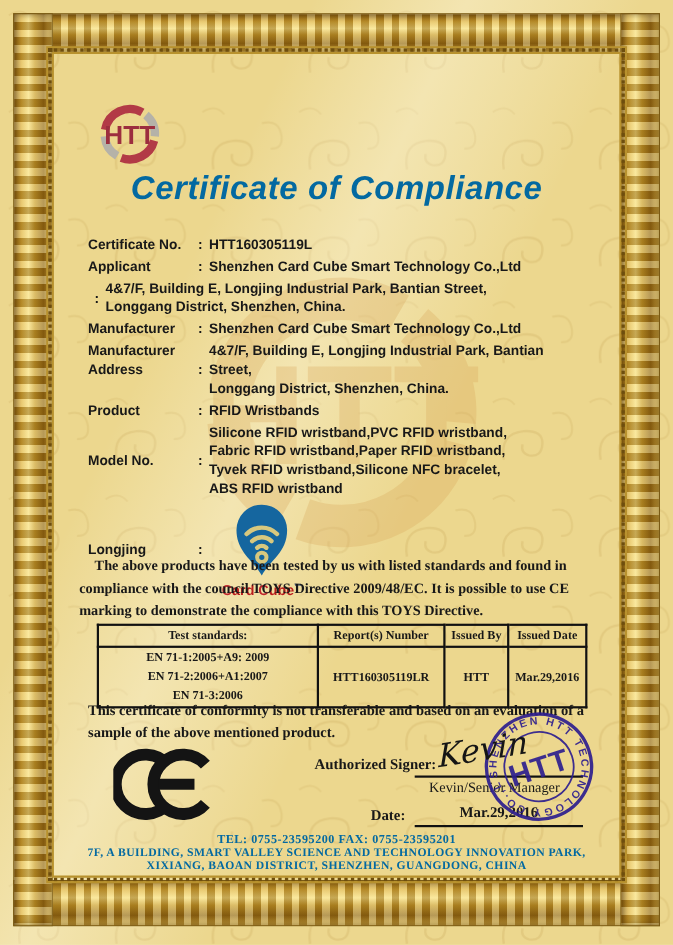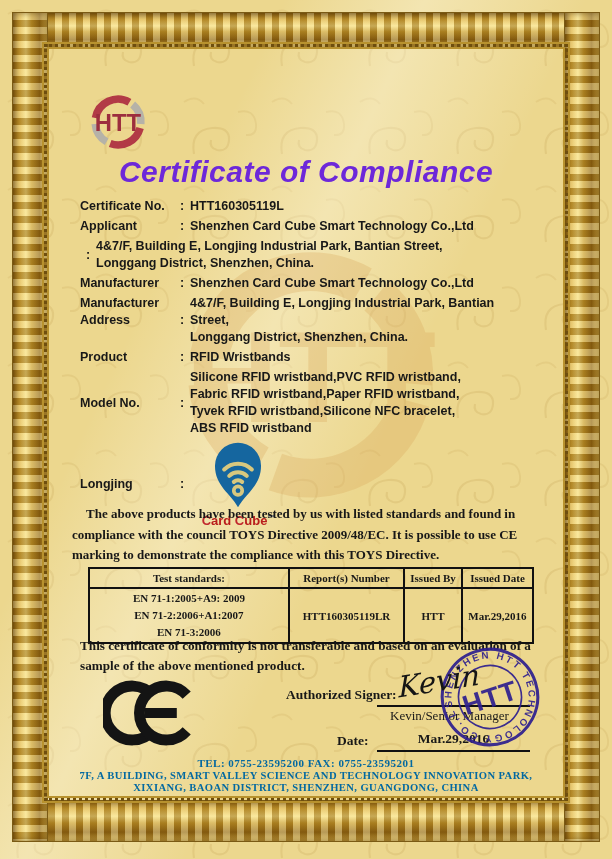--- a/index.html
+++ b/index.html
@@ -13,23 +13,23 @@
   .gold-h{background:repeating-linear-gradient(90deg,rgba(255,246,200,.38) 0 7px,rgba(120,80,10,.38) 7px 14px),linear-gradient(180deg,#8a6012 0%,#d9ab38 18%,#f7e084 38%,#c69a2c 55%,#8a6012 78%,#e3bd52 100%);}
   .gold-v{background:repeating-linear-gradient(180deg,rgba(255,246,200,.38) 0 7px,rgba(120,80,10,.38) 7px 14px),linear-gradient(90deg,#8a6012 0%,#d9ab38 18%,#f7e084 38%,#c69a2c 55%,#8a6012 78%,#e3bd52 100%);}
   .frame-top{left:13px;right:13px;top:13px;height:34px;}
   .frame-bottom{left:13px;right:13px;bottom:18px;height:40px;}
   .frame-left{left:13px;top:13px;bottom:18px;width:34px;}
   .frame-right{right:13px;top:13px;bottom:18px;width:34px;}
   .bead{position:absolute;left:44px;right:44px;top:44px;bottom:58px;z-index:1;border:3px dotted #6e4e0e;box-shadow:inset 0 0 0 2px #b8922e, 0 0 0 2px #b8922e;}
   .content{position:absolute;inset:0;z-index:2;color:#181818;}
   
   .logo{position:absolute;left:78px;top:90px;}
-  .title{position:absolute;left:50px;right:62px;top:155px;text-align:center;font-size:30px;font-weight:bold;font-style:italic;letter-spacing:.5px;color:#6d28d9;padding-left:12px;}
-  
-  .fields{position:absolute;left:80px;top:198px;width:456px;font-size:12.5px;font-weight:bold;line-height:1.36;}
+  .title{position:absolute;left:50px;right:62px;top:155px;text-align:center;font-size:30px;font-weight:bold;font-style:italic;letter-spacing:.5px;color:#0369a1;padding-left:12px;}
+  
+  .fields{position:absolute;left:80px;top:214px;width:456px;font-size:12.5px;font-weight:bold;line-height:1.36;}
   .frow{display:flex;margin-bottom:3px;}
   .frow .lab{width:94px;flex:none;}
   .frow .col{width:16px;flex:none;text-align:center;}
   .frow .val{flex:1;}
   .frow.center-label .lab,.frow.center-label .col{align-self:center;}
   
   .tm-block{display:flex;flex-direction:column;align-items:center;width:112px;margin-left:-8px;}
   .brandline{font-size:13px;font-weight:bold;margin-top:2px;white-space:nowrap;}
   .brand-red{color:#c1272d;}
   .brand-navy{color:#b91c1c;}

